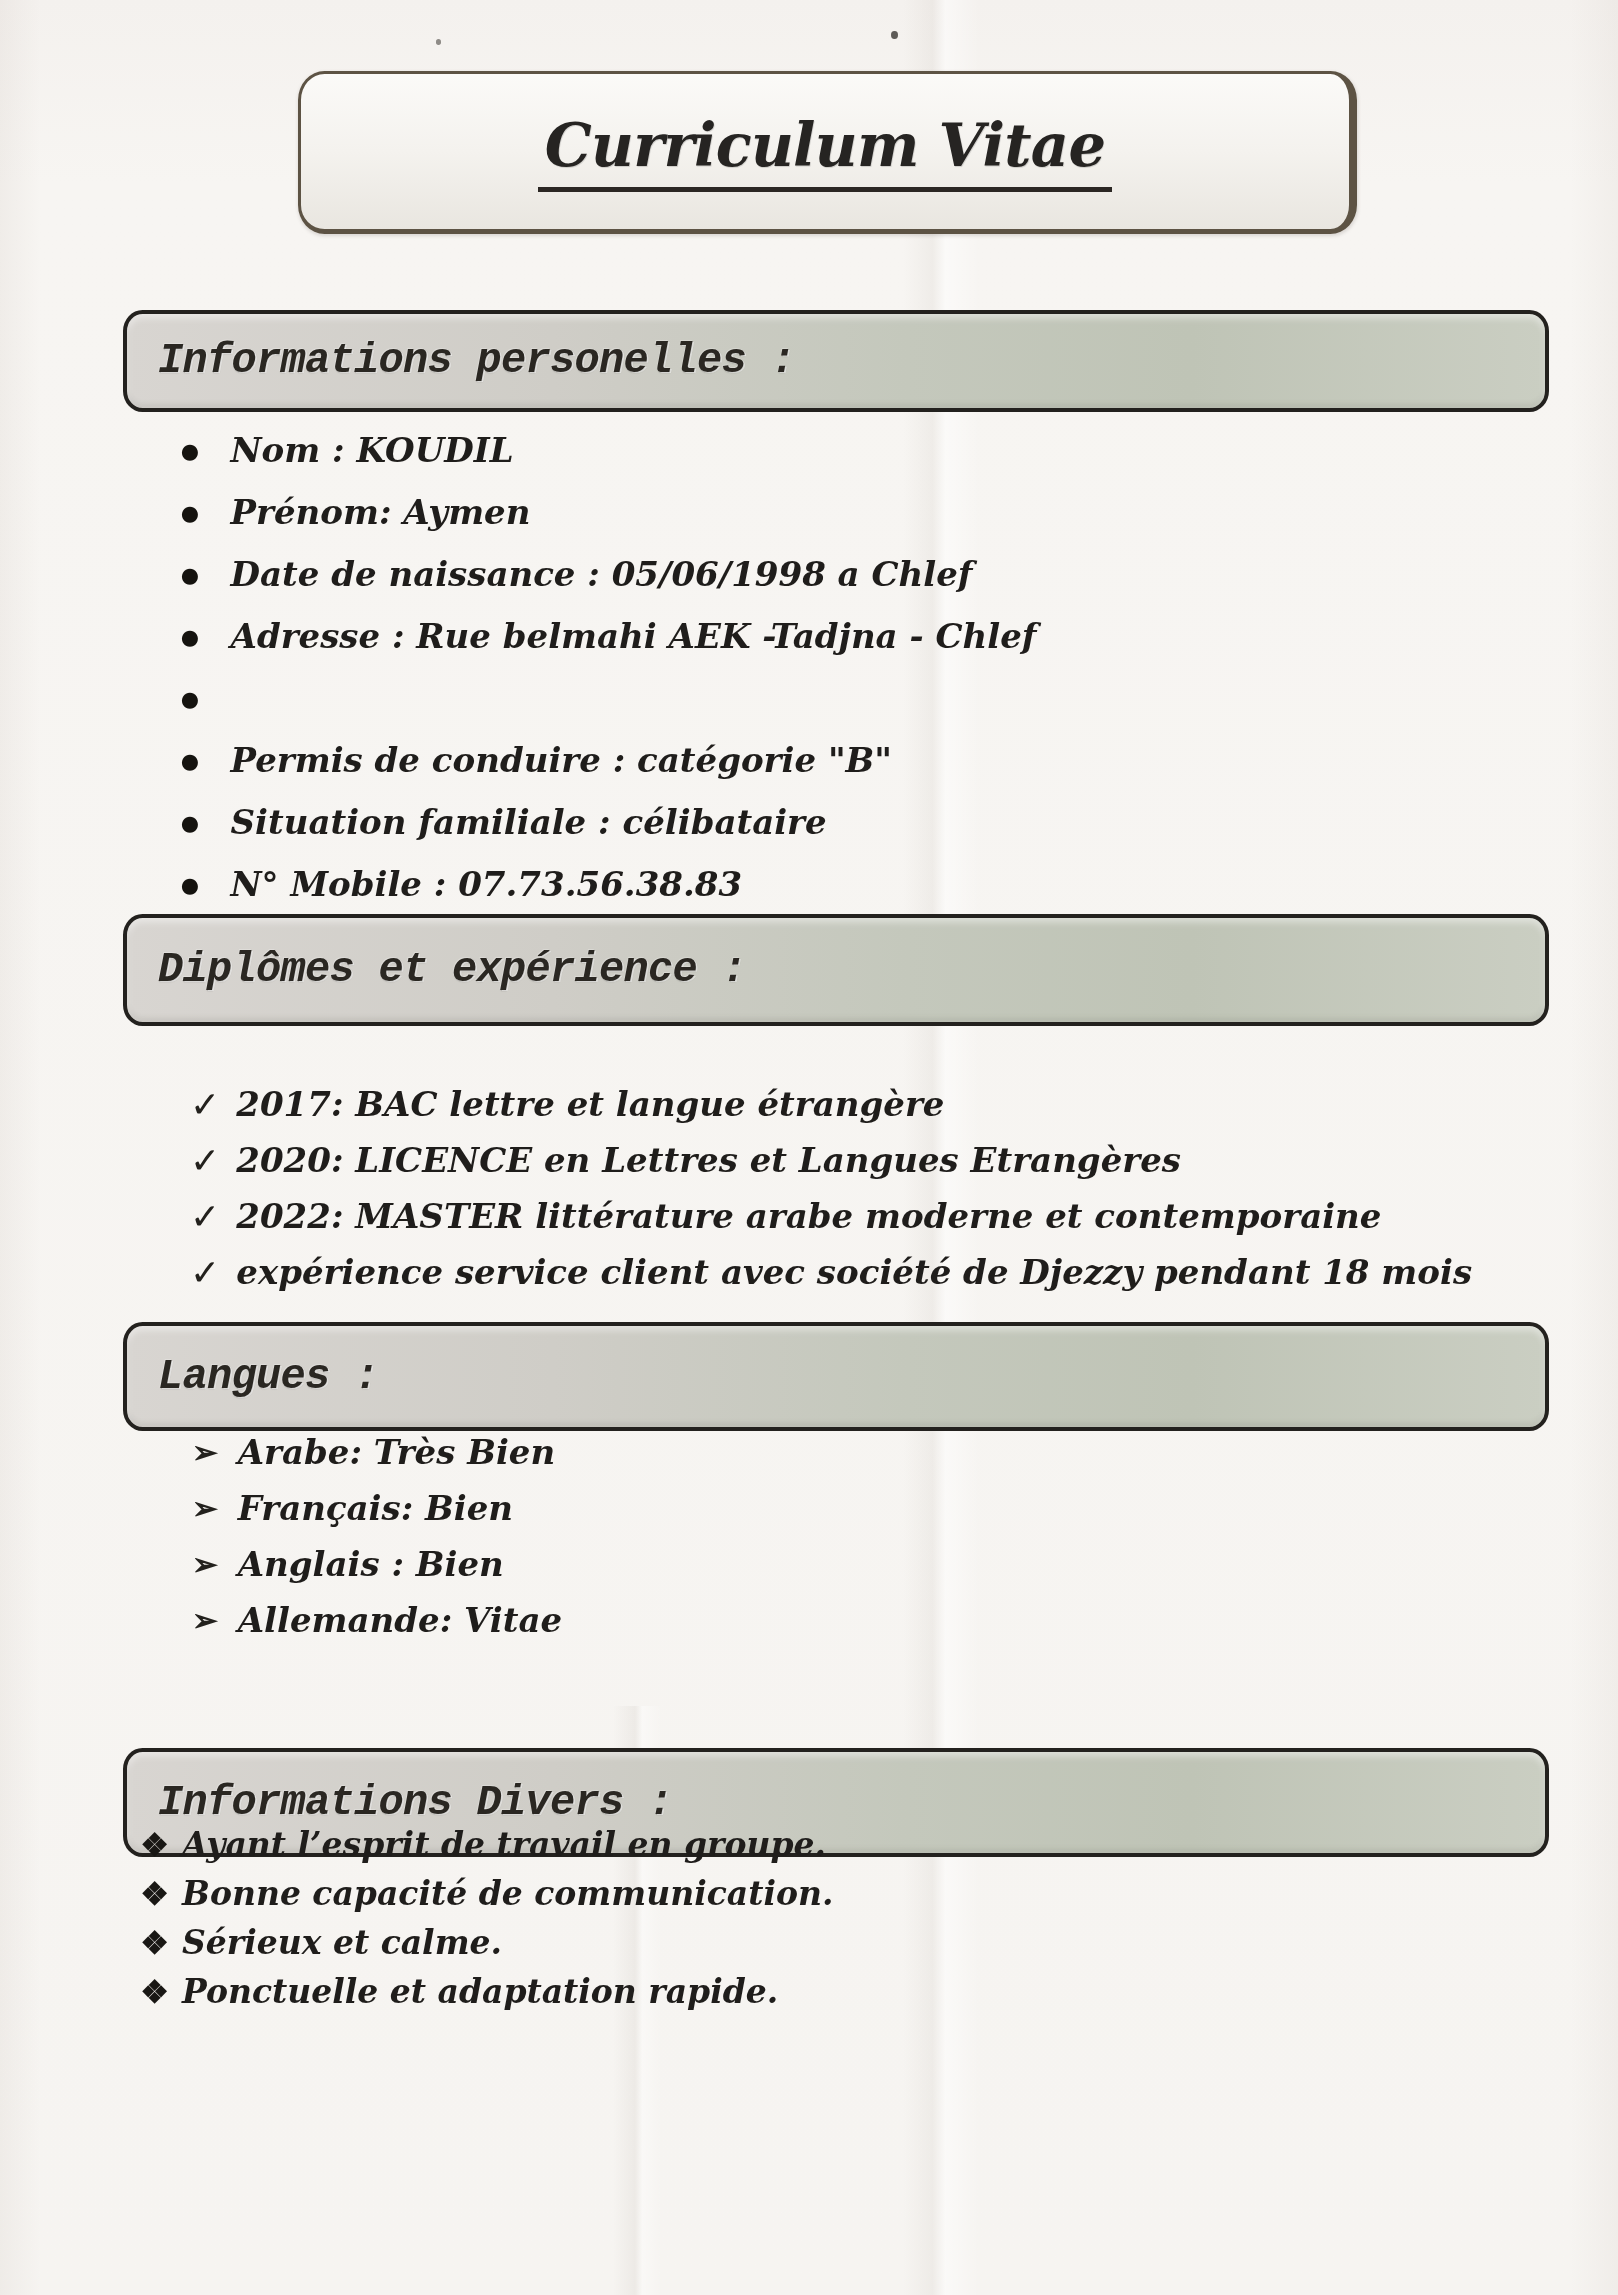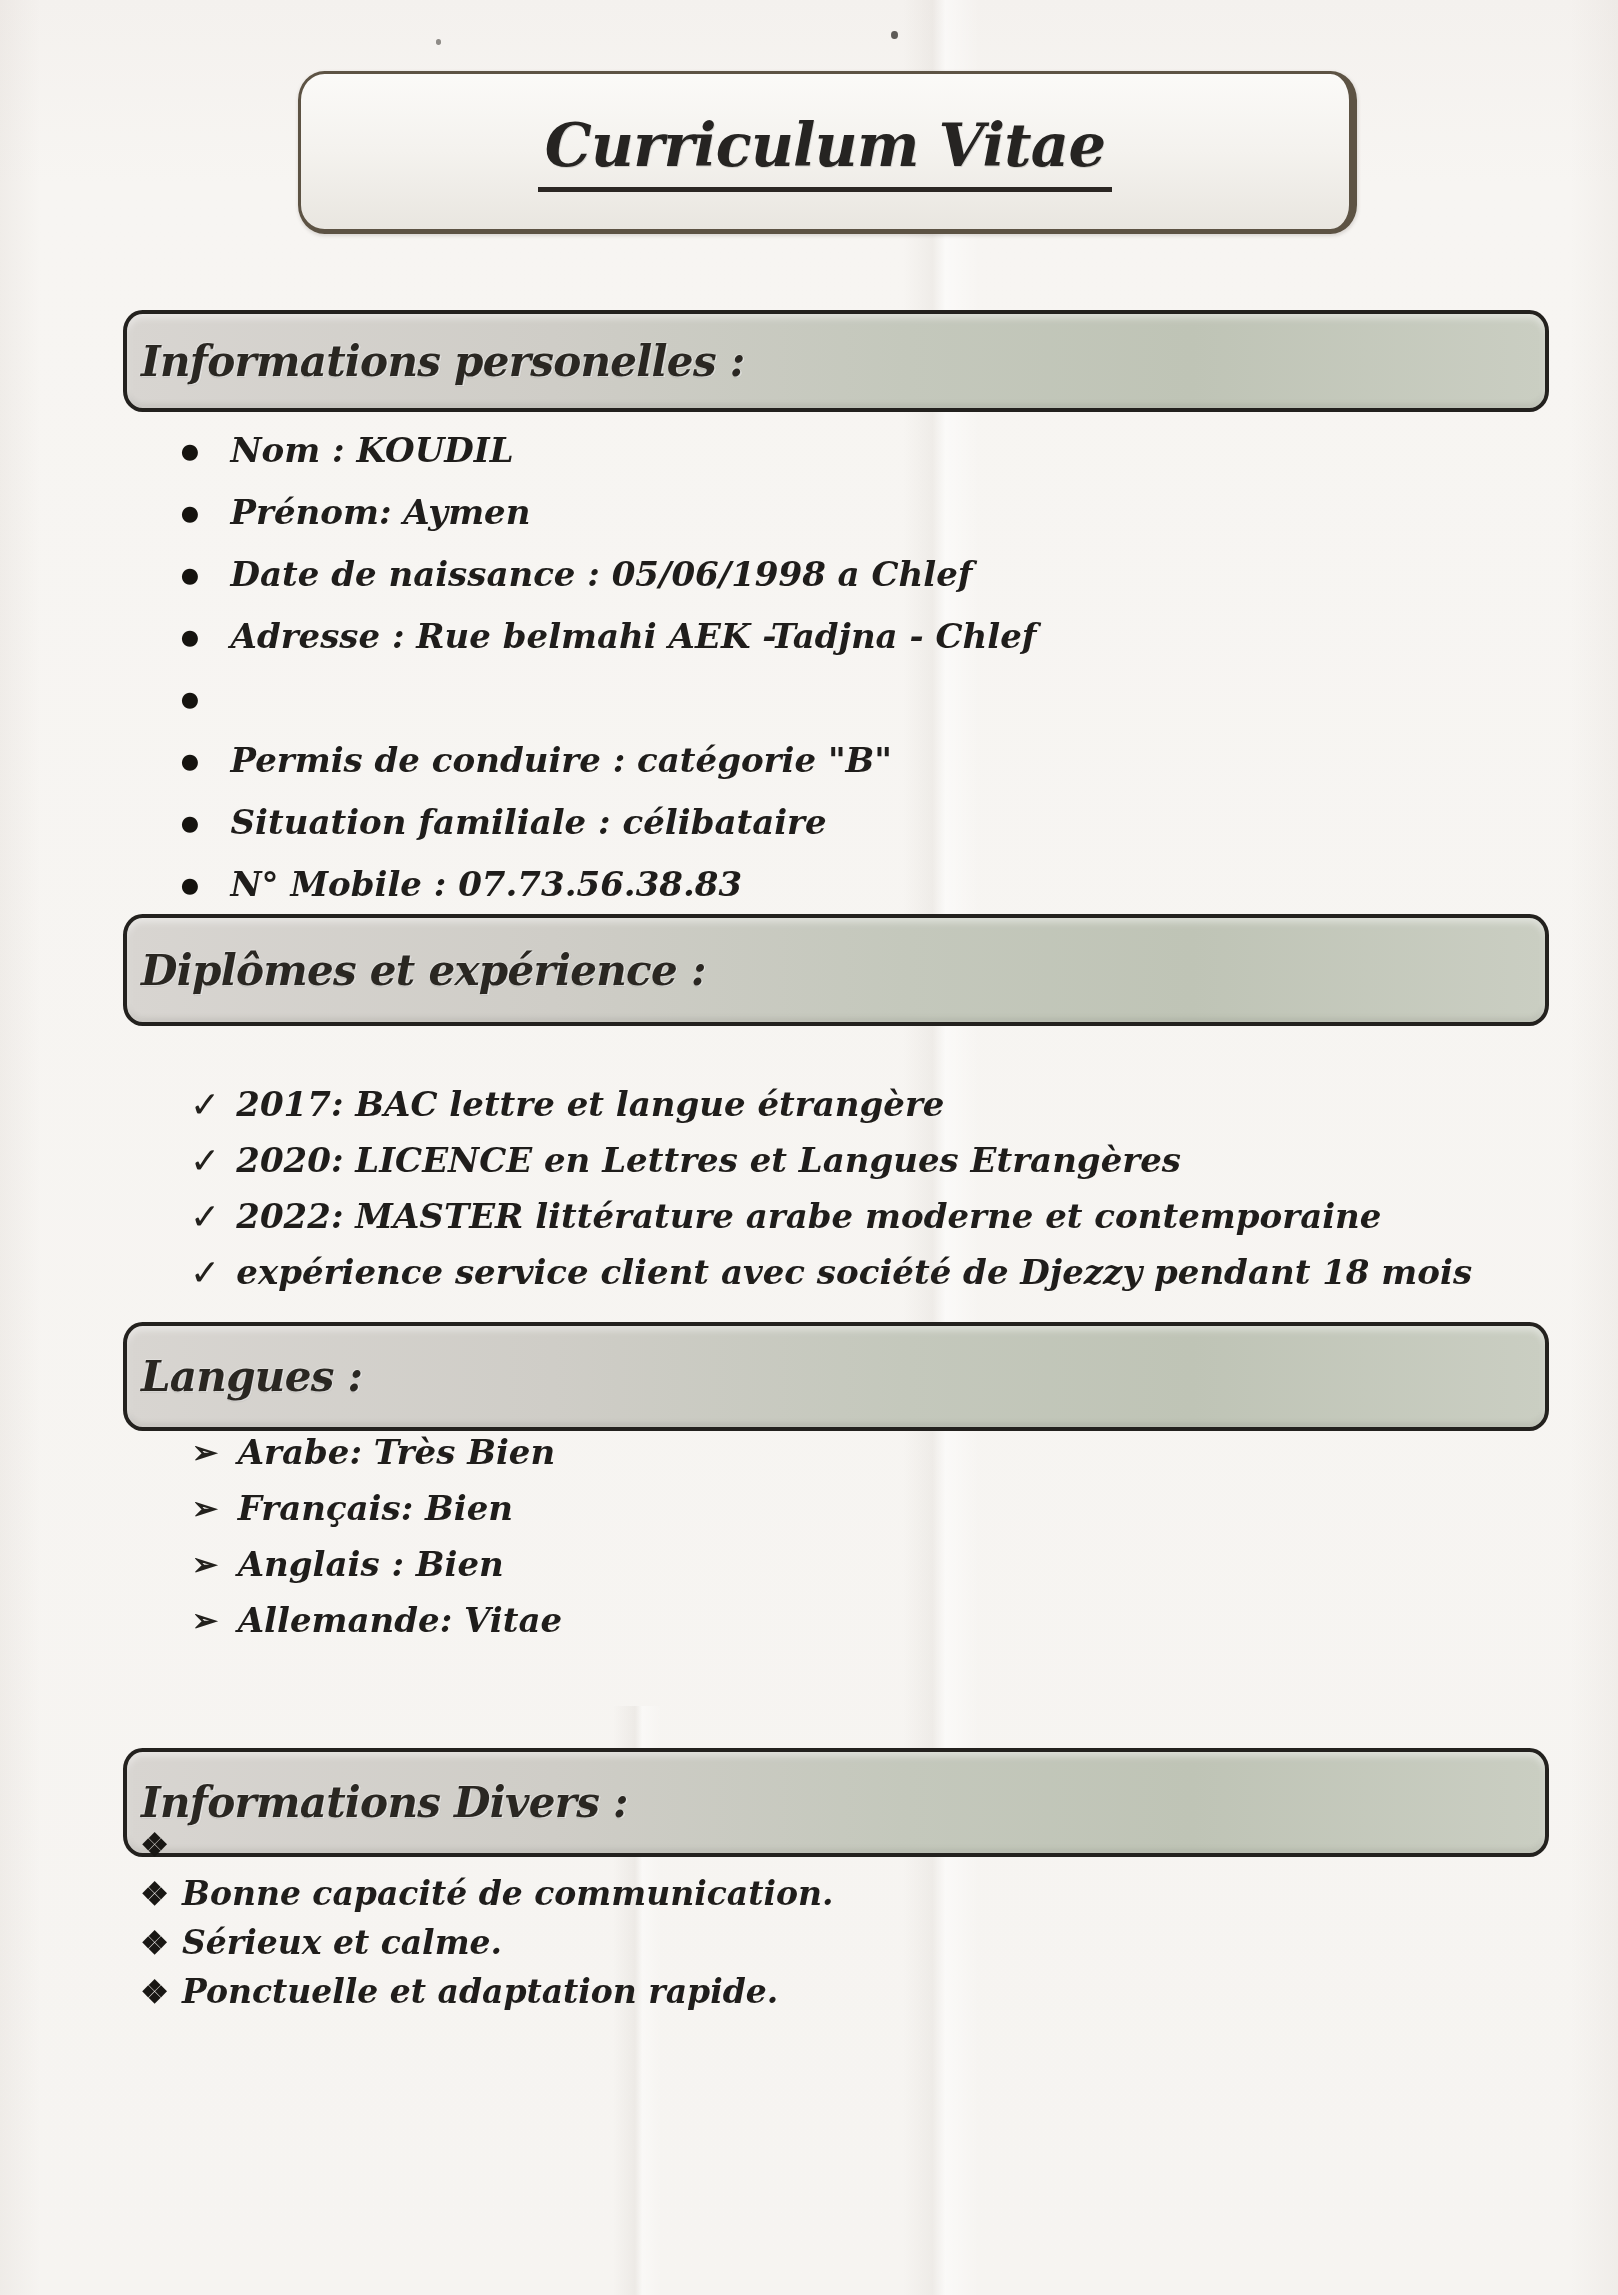--- a/index.html
+++ b/index.html
@@ -51,25 +51,26 @@
   .bar{
     position:absolute;left:123px;width:1418px;
     border:4.2px solid #23211e;
     border-radius:19.5px / 21px;
     background:
       linear-gradient(90deg, #d8d5d1 0%, #cfcdc7 30%, #c4c8bc 55%, #bfc4b6 75%, #cacec2 100%);
     display:flex;align-items:center;
     box-shadow:inset 0 4.2px 7px rgba(255,255,255,0.45), inset 0 -4.2px 5.6px rgba(90,90,80,0.12);
   }
   .bar .bar-label{
-    padding-left:14px;
+    padding-left:31px;
     font-size:42px;font-weight:bold;font-style:italic;
     color:#2a2722;letter-spacing:-0.7px;
     text-shadow:1.4px 1.4px 0 rgba(255,255,255,0.55), -0.7px -0.7px 0 rgba(255,255,255,0.25), 0.7px 0.7px 1.4px rgba(0,0,0,0.25);
     white-space:nowrap;
+    font-family:Liberation Mono, monospace;
   }
   .bar.b1{top:310px;height:94px;}
   .bar.b2{top:914px;height:104px;}
   .bar.b3{top:1322px;height:101px;}
   .bar.b4{top:1748px;height:101px;}
 
   
   ul.cv-list{
     position:absolute;margin:0;padding:0;list-style:none;
   }
@@ -190,20 +191,21 @@
         <span>Allemande: Vitae</span>
       </li>
   </ul>
 
   <div class="bar b4">
     <span class="bar-label">Informations Divers  :</span>
   </div>
   <ul class="cv-list misc">
     <li>
         <span class="glyph">❖</span>
+        <span>Ayant l’esprit de travail en groupe.</span>
       </li>
     <li>
         <span class="glyph">❖</span>
         <span>Bonne capacité de communication.</span>
       </li>
     <li>
         <span class="glyph">❖</span>
         <span>Sérieux et calme.</span>
       </li>
     <li>

